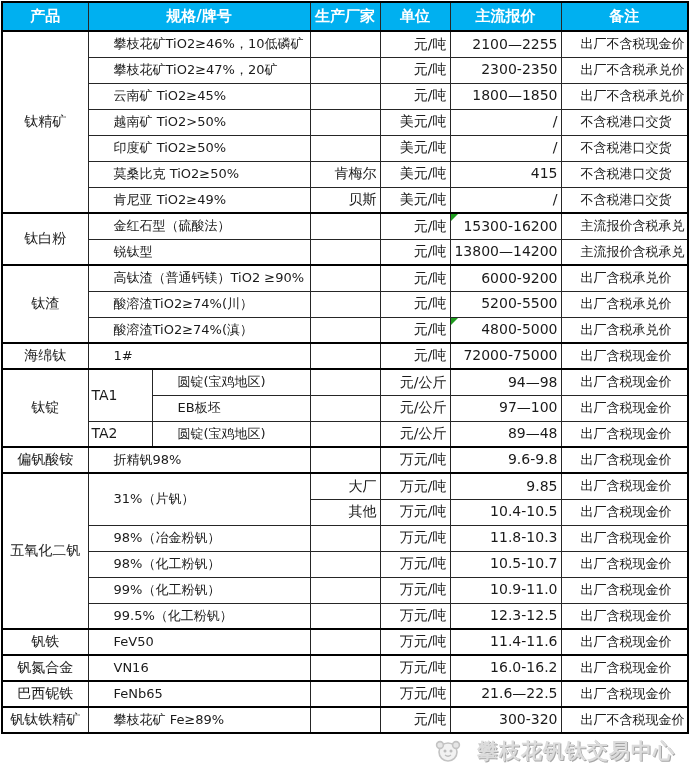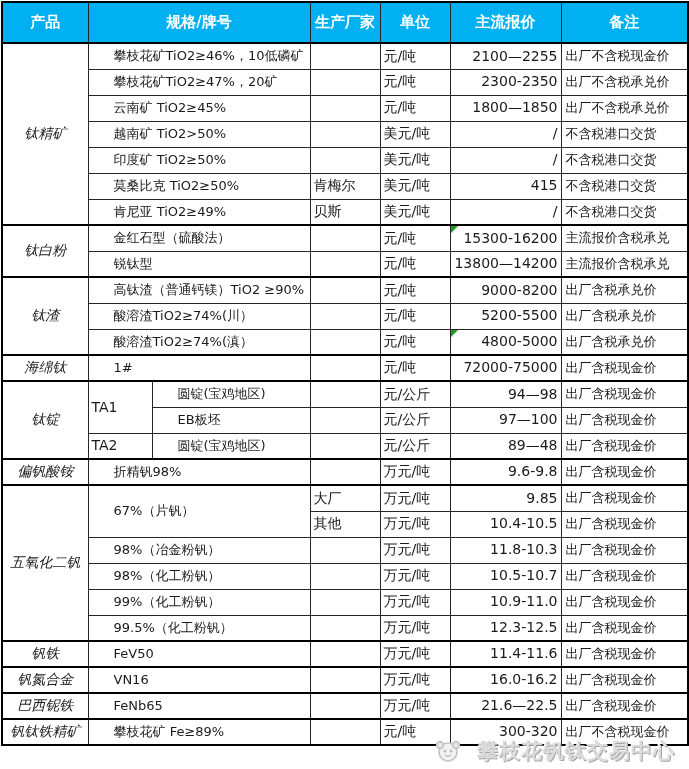--- a/index.html
+++ b/index.html
@@ -13,35 +13,35 @@
     width:686px;margin:1px 0 0 1px;
     border:2px solid #000;
   }
   th,td{
     border:1px solid #262626;
     padding:0 3px;
     overflow:hidden;white-space:nowrap;
     font-size:14px;line-height:1.1;
     background:#fff;
   }
-  thead tr{height:41px;}
+  thead tr{height:29px;}
   thead th{
     background:var(--header-bg,#00B0F0);
     color:var(--header-text,#fff);
     font-weight:bold;font-size:15px;text-align:center;
   }
   tbody tr{height:26px;}
   tr.group-start td{border-top:2px solid #000;}
-  .col-product{text-align:center;font-size:14px;font-style:italic;}
+  .col-product{text-align:center;font-size:14px;}
   .col-spec,.col-spec-b{text-align:left;font-size:13px;padding-left:25px;}
   .col-spec-a{text-align:left;font-size:14px;margin-top:41px;}
-  .col-maker{text-align:left;}
-  .col-unit{text-align:left;}
+  .col-maker{text-align:right;}
+  .col-unit{text-align:right;}
   .col-price{text-align:right;}
-  .col-note{text-align:left;font-size:13px;padding-left:4px;}
+  .col-note{text-align:left;font-size:13px;padding-left:19px;}
   td.flagged{position:relative;}
   td.flagged::before{
     content:"";position:absolute;top:0;left:0;width:0;height:0;
     border-top:7px solid var(--flag-green,#1e9c1e);
     border-right:7px solid transparent;
   }
   .watermark{
     position:absolute;right:14px;bottom:4px;
     display:flex;align-items:center;gap:16px;
     user-select:none;
@@ -140,21 +140,21 @@
         <td class="col-maker"></td>
         <td class="col-unit">元/吨</td>
         <td class="col-price">13800—14200</td>
         <td class="col-note">主流报价含税承兑</td>
       </tr>
       <tr class="group-start">
         <td class="col-product" rowspan="3">钛渣</td>
         <td class="col-spec" colspan="2">高钛渣（普通钙镁）TiO2 ≥90%</td>
         <td class="col-maker"></td>
         <td class="col-unit">元/吨</td>
-        <td class="col-price">9000-8200</td>
+        <td class="col-price">6000-9200</td>
         <td class="col-note">出厂含税承兑价</td>
       </tr>
       <tr>
         <td class="col-spec" colspan="2">酸溶渣TiO2≥74%(川）</td>
         <td class="col-maker"></td>
         <td class="col-unit">元/吨</td>
         <td class="col-price">5200-5500</td>
         <td class="col-note">出厂含税承兑价</td>
       </tr>
       <tr>
@@ -199,21 +199,21 @@
       <tr class="group-start">
         <td class="col-product" rowspan="1">偏钒酸铵</td>
         <td class="col-spec" colspan="2">折精钒98%</td>
         <td class="col-maker"></td>
         <td class="col-unit">万元/吨</td>
         <td class="col-price">9.6-9.8</td>
         <td class="col-note">出厂含税现金价</td>
       </tr>
       <tr class="group-start">
         <td class="col-product" rowspan="6">五氧化二钒</td>
-        <td class="col-spec" colspan="2" rowspan="2">67%（片钒）</td>
+        <td class="col-spec" colspan="2" rowspan="2">31%（片钒）</td>
         <td class="col-maker">大厂</td>
         <td class="col-unit">万元/吨</td>
         <td class="col-price">9.85</td>
         <td class="col-note">出厂含税现金价</td>
       </tr>
       <tr>
         <td class="col-maker">其他</td>
         <td class="col-unit">万元/吨</td>
         <td class="col-price">10.4-10.5</td>
         <td class="col-note">出厂含税现金价</td>

